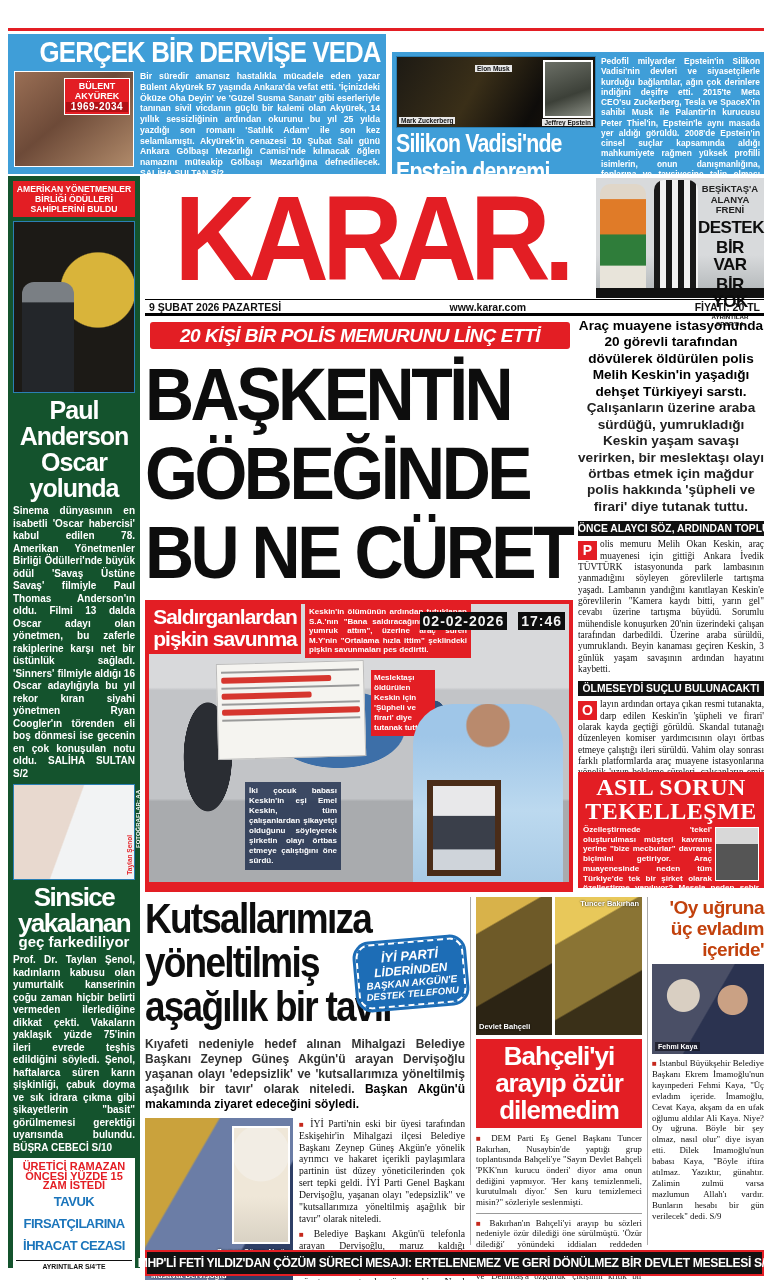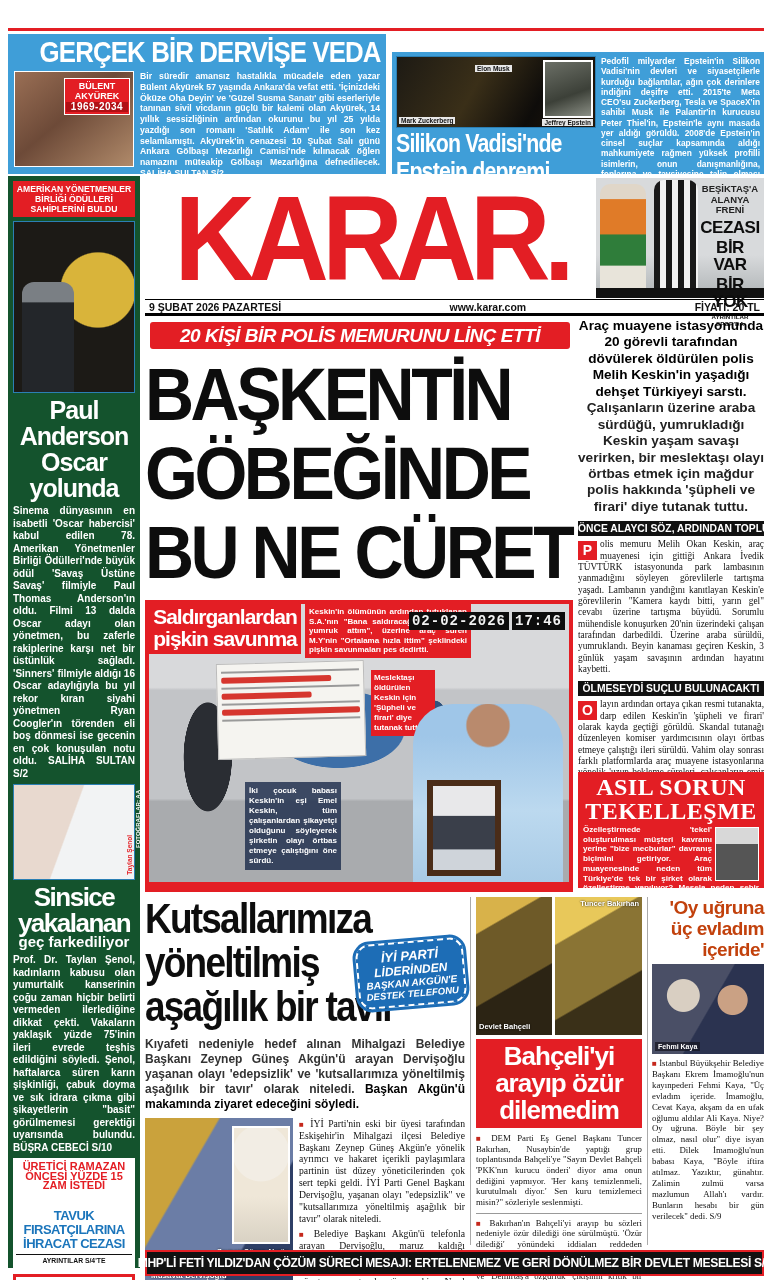--- a/index.html
+++ b/index.html
@@ -27,21 +27,21 @@
   .rail-photo1{height:172px;background:radial-gradient(circle at 70% 40%,#d9b43a 0 28%,#1c1a16 29% 100%),linear-gradient(#2a2722,#14120f);background-blend-mode:normal;position:relative;border:1px solid #2b7fb4;flex:none}
   .rail-photo1 .fig{position:absolute;left:8px;bottom:0;width:52px;height:110px;background:linear-gradient(#7a7f84 0 18%,#23262a 19% 100%);border-radius:12px 12px 0 0}
   .rail-h1{font-size:25px;font-weight:900;color:#fff;text-align:center;line-height:26px;letter-spacing:-1px}
   .rail-body{font-size:10px;font-weight:bold;color:#fff;text-align:justify;line-height:1.25}
   .rail-photo2{height:96px;background:linear-gradient(110deg,#e8d9cf 0 45%,#f2f3f4 46% 100%);position:relative;border:1px solid #2b7fb4;flex:none}
   .vlabel{position:absolute;right:1px;bottom:4px;writing-mode:vertical-rl;transform:rotate(180deg);font-size:6.5px;font-weight:bold;color:#e31e24}
   .rail-h2a{font-size:26px;font-weight:900;color:#fff;text-align:center;line-height:26px;letter-spacing:-1.5px}
   .rail-h2b{font-size:15px;font-weight:900;color:#fff;text-align:center;line-height:16px;margin-top:-2px}
   .chicken{background:#fff;text-align:center;padding:4px 3px}
   .ch-kick{color:#e31e24;font-size:11px;font-weight:900;line-height:9.5px}
-  .ch-head{color:#1b75bb;font-size:13px;font-weight:900;line-height:14px;letter-spacing:-.5px;margin-top:18px}
+  .ch-head{color:#1b75bb;font-size:13px;font-weight:900;line-height:22px;letter-spacing:-.5px;margin-top:0}
   .ch-foot{font-size:6.8px;font-weight:900;color:#111;border-top:1.5px solid #111;margin-top:3px;padding-top:2px}
   .tetikci{border:3px solid #e31e24;padding:4px 3px;margin-top:2px}
   .tt-head{font-size:29px;font-weight:900;color:#fff;text-align:center;line-height:29px;letter-spacing:-1px}
   .tt-body{font-size:8.7px;font-weight:bold;color:#fff;text-align:justify;line-height:1.25;margin-top:4px}
   
   #logo{left:145px;top:180px;width:452px;height:118px;display:flex;align-items:center;justify-content:center}
   #logo span{font-size:112px;font-weight:900;color:#e31e24;letter-spacing:-7px;line-height:100px;transform:scaleY(1.08)}
   #sports{left:596px;top:178px;width:168px;height:120px;background:linear-gradient(#d8dadc 0 70%,#b8bcbe 100%);position:absolute;border-bottom:10px solid #111}
   .sp-p1{position:absolute;left:4px;top:6px;width:46px;height:104px;background:linear-gradient(#e0d6c8 0 14%,#e07b28 15% 48%,#2f7d3a 49% 78%,#e8e4da 79% 100%);border-radius:10px 10px 0 0}
   .sp-p2{position:absolute;left:58px;top:2px;width:44px;height:108px;background:repeating-linear-gradient(90deg,#191919 0 6px,#f2f2f2 6px 12px);border-radius:10px 10px 0 0}
@@ -66,21 +66,21 @@
   .tk-body{font-size:8.1px;font-weight:bold;text-align:justify;line-height:1.2;margin-top:2px}
   
   #pstory{left:145px;top:600px;width:428px;height:292px;background:#e31e24;padding:4px 4px 10px}
   .ps-inner{position:relative;width:100%;height:100%;background:
     radial-gradient(ellipse 40px 90px at 14% 55%,#2a2d33 0 60%,transparent 61%),
     radial-gradient(ellipse 120px 70px at 45% 45%,#3d6fa8 0 55%,transparent 56%),
     radial-gradient(ellipse 30px 70px at 68% 50%,#31547e 0 60%,transparent 61%),
     linear-gradient(#d8d9db 0 30%,#c2c4c7 31% 70%,#a9abae 71% 100%)}
   .ps-label{position:absolute;left:0;top:0;width:152px;background:#e31e24;color:#fff;font-weight:900;font-size:21px;line-height:22px;padding:2px 4px 4px;letter-spacing:-1px;text-align:center}
   .ps-quote{position:absolute;left:156px;top:0;width:166px;background:#e31e24;color:#fff;font-size:8px;font-weight:bold;line-height:1.2;padding:3px 4px;text-align:justify}
-  .ps-time{position:absolute;right:4px;top:8px;font-family:Liberation Mono, monospace;font-weight:bold;display:flex;gap:3px}
+  .ps-time{position:absolute;right:4px;top:8px;font-family:Liberation Sans, sans-serif;font-weight:bold;display:flex;gap:11px}
   .ps-time span{background:#0d0d0d;color:#f2f2f2;font-size:14px;padding:1px 3px;letter-spacing:1px}
   .ps-doc{position:absolute;left:68px;top:58px;width:148px;height:96px;background:#f5f4f0;transform:rotate(-1.5deg);border:1px solid #bbb;padding:4px}
   .ps-doc i{display:block;height:6px;background:#d6362e;margin:4px 0;border-radius:2px}
   .ps-doc i:nth-child(2){width:80%}.ps-doc i:nth-child(4){width:65%}
   .ps-doc b{display:block;height:2px;background:#9a9a9a;margin:3px 0}
   .ps-doccap{position:absolute;left:222px;top:66px;width:64px;background:#e31e24;color:#fff;font-size:8px;font-weight:bold;line-height:1.25;padding:3px}
   .ps-woman{position:absolute;right:6px;bottom:0;width:150px;height:178px;background:radial-gradient(circle at 50% 12%,#b98a6d 0 12%,transparent 13%),linear-gradient(#9fc6e8 18%,#bcd9ef 60%,#a9cbe6 100%);border-radius:40px 40px 0 0}
   .ps-frame{position:absolute;left:14px;bottom:6px;width:74px;height:96px;background:#4a2c18;padding:6px}
   .ps-frame div{width:100%;height:100%;background:linear-gradient(#e8e8ea 0 35%,#3a3f4a 36% 75%,#cfd4da 76% 100%)}
   .ps-womancap{position:absolute;left:96px;bottom:12px;width:96px;background:rgba(26,43,74,.8);color:#fff;font-size:8px;font-weight:bold;line-height:1.25;padding:4px;text-align:justify}
@@ -190,21 +190,21 @@
 
 <div class="abs" id="logo">
   <span>KARAR.</span>
 </div>
 <div id="sports">
   <div class="sp-p1"></div>
   <div class="sp-p2"></div>
   <div class="sp-text">
     <div class="sp-kick">BEŞİKTAŞ'A</div>
     <div class="sp-kick">ALANYA FRENİ</div>
-    <div class="sp-head">CEZASI</div>
+    <div class="sp-head">DESTEK</div>
     <div class="sp-head">BİR VAR</div>
     <div class="sp-head">BİR YOK</div>
     <div class="sp-foot">AYRINTILAR SPOR'DA</div>
   </div>
 </div>
 <div class="abs" id="dateline">
   <span>9 ŞUBAT 2026 PAZARTESİ</span>
   <span>www.karar.com</span>
   <span>FİYATI: 20 TL</span>
 </div>

